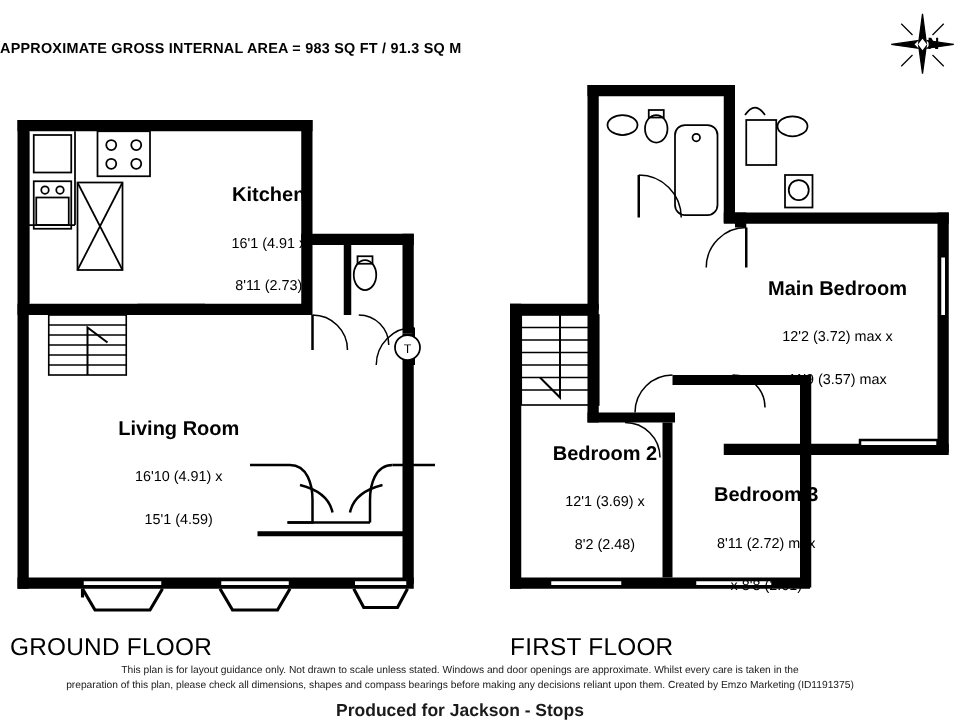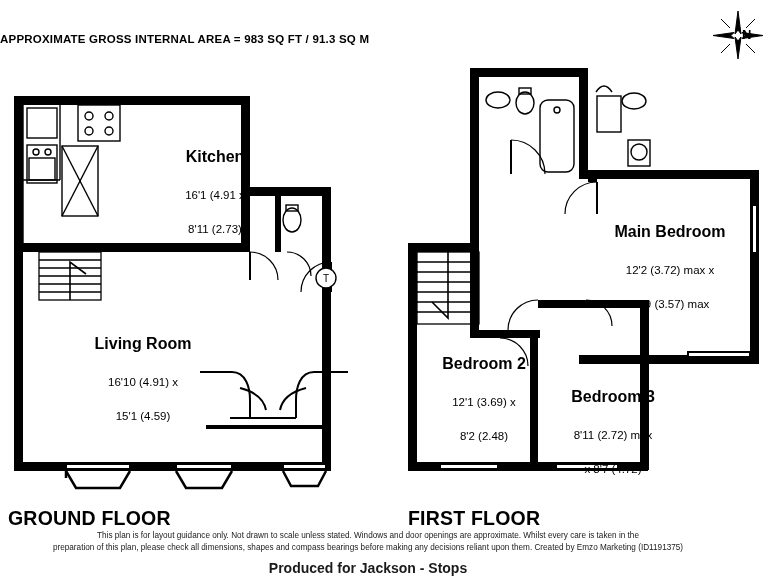--- a/index.html
+++ b/index.html
@@ -43,21 +43,21 @@
     position: absolute;
     left: 32px;
     top: 19px;
     font-size: 13px;
     font-weight: bold;
   }
 
   
   .floor-title {
     font-size: 19.5px;
-    font-weight: bold;
+    font-weight: normal;
     letter-spacing: 0.2px;
   }
   #ground-floor-title { top: 507px; left: 8px; }
   #first-floor-title  { top: 507px; left: 408px; }
 
   
   .room-label {
     text-align: center;
     line-height: 1.42;
     font-size: 11.5px;
@@ -318,21 +318,21 @@
 
   <div class="abs room-label" id="bedroom2-label">
     <span class="name">Bedroom 2</span>
     <span class="dim">12'1 (3.69) x</span>
     <span class="dim">8'2 (2.48)</span>
   </div>
 
   <div class="abs room-label" id="bedroom3-label">
     <span class="name">Bedroom 3</span>
     <span class="dim">8'11 (2.72) max</span>
-    <span class="dim">x 8'7 (4.72)</span>
+    <span class="dim">x 8'8 (2.61)</span>
   </div>
 
   <div class="abs floor-title" id="ground-floor-title">GROUND FLOOR</div>
   <div class="abs floor-title" id="first-floor-title">FIRST FLOOR</div>
 
   <div class="abs" id="footer-area">
     <div>This plan is for layout guidance only. Not drawn to scale unless stated. Windows and door openings are approximate. Whilst every care is taken in the</div>
     <div>preparation of this plan, please check all dimensions, shapes and compass bearings before making any decisions reliant upon them. Created by Emzo Marketing (ID1191375)</div>
     <div id="footer-producer">Produced for Jackson - Stops</div>
   </div>

